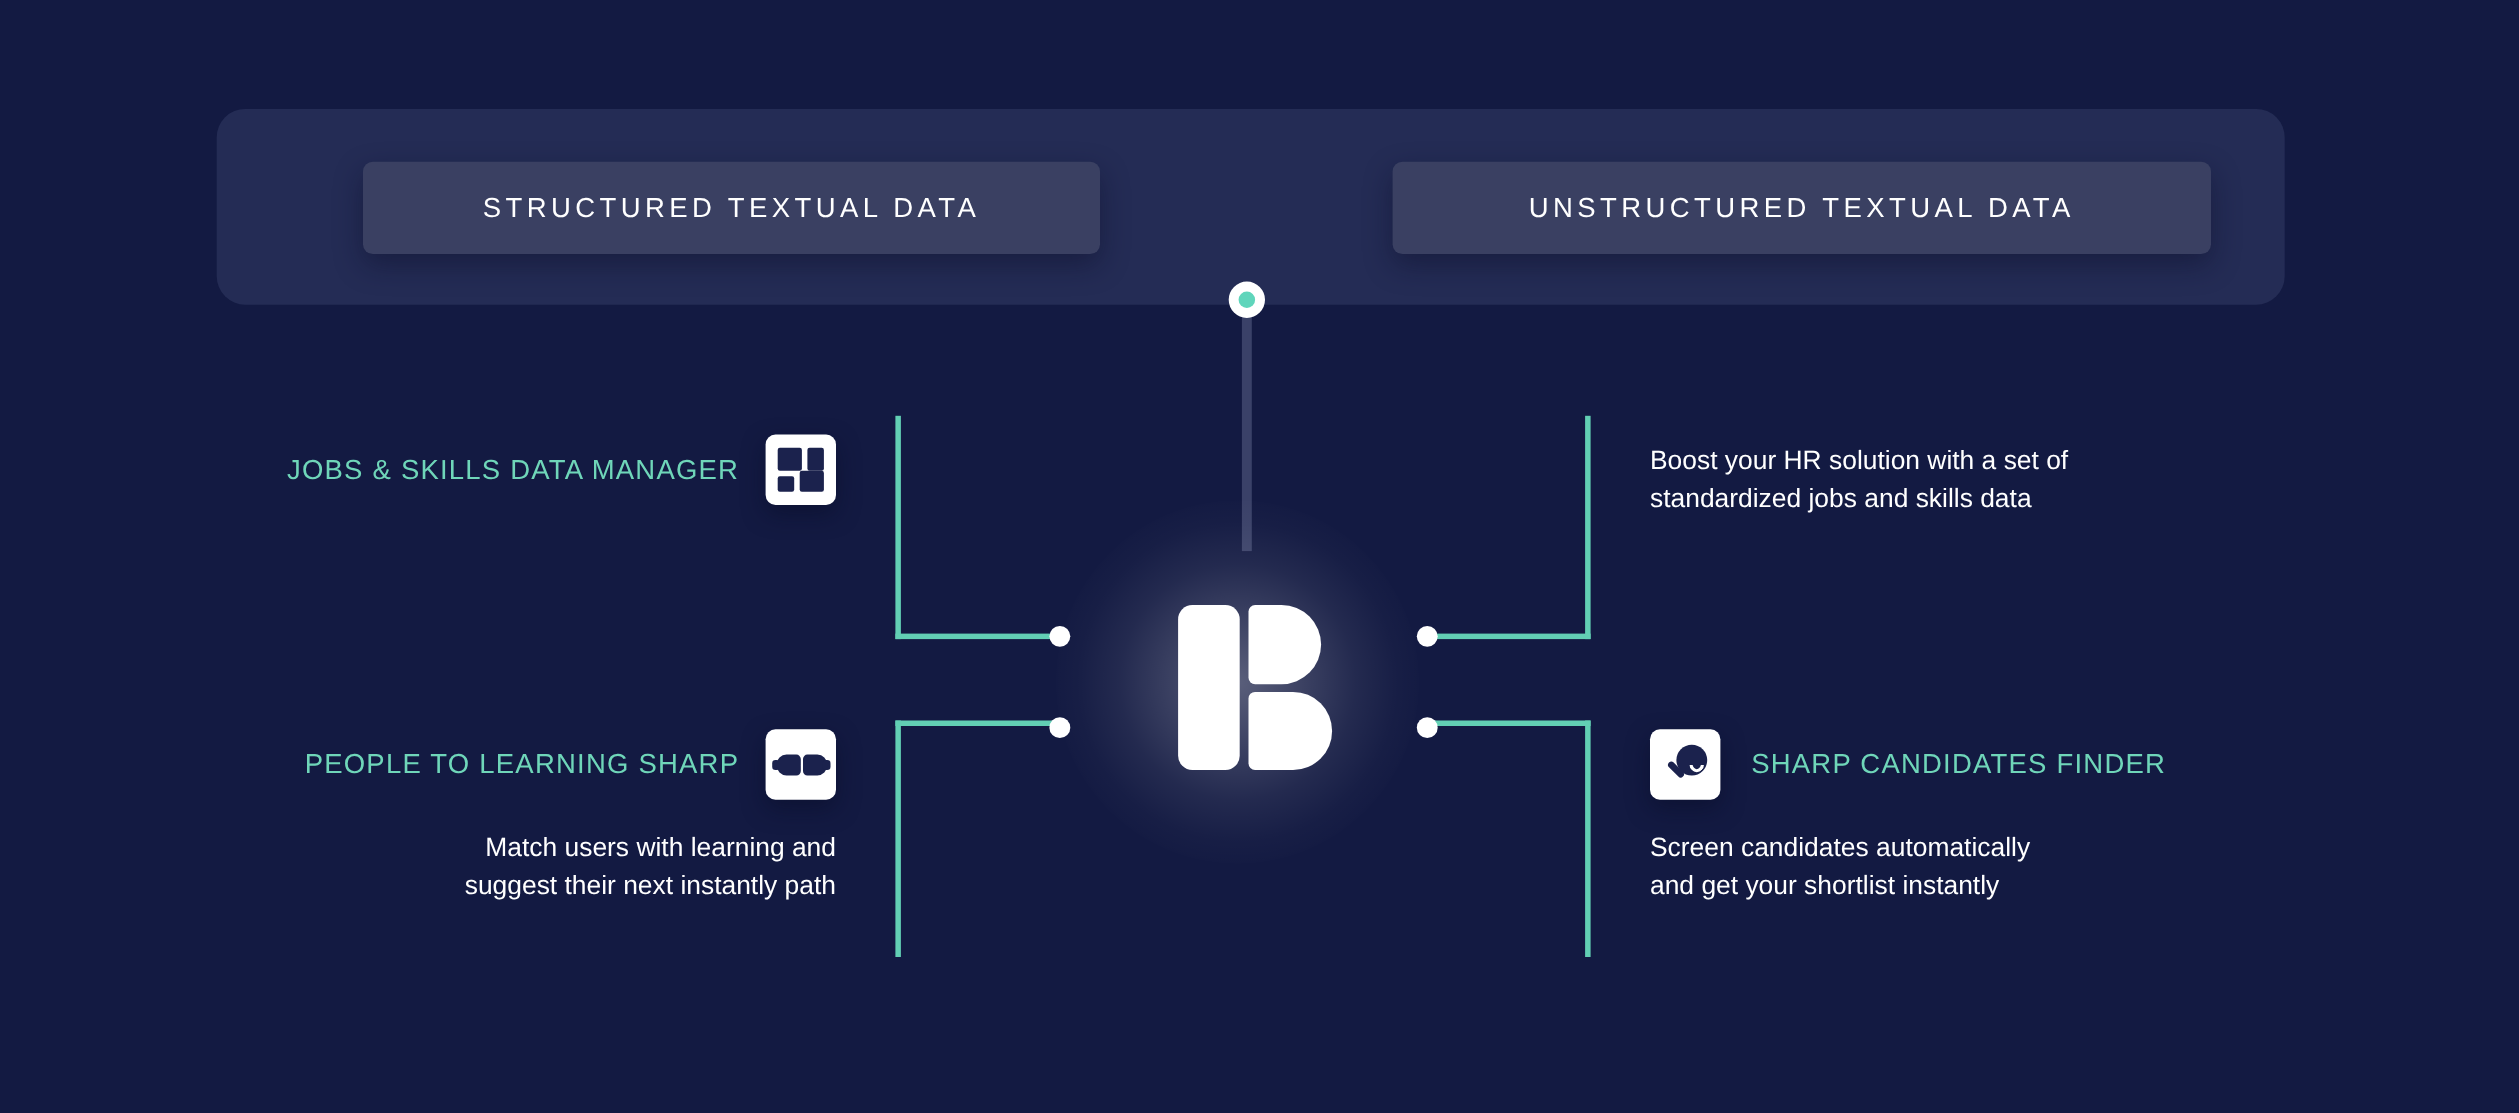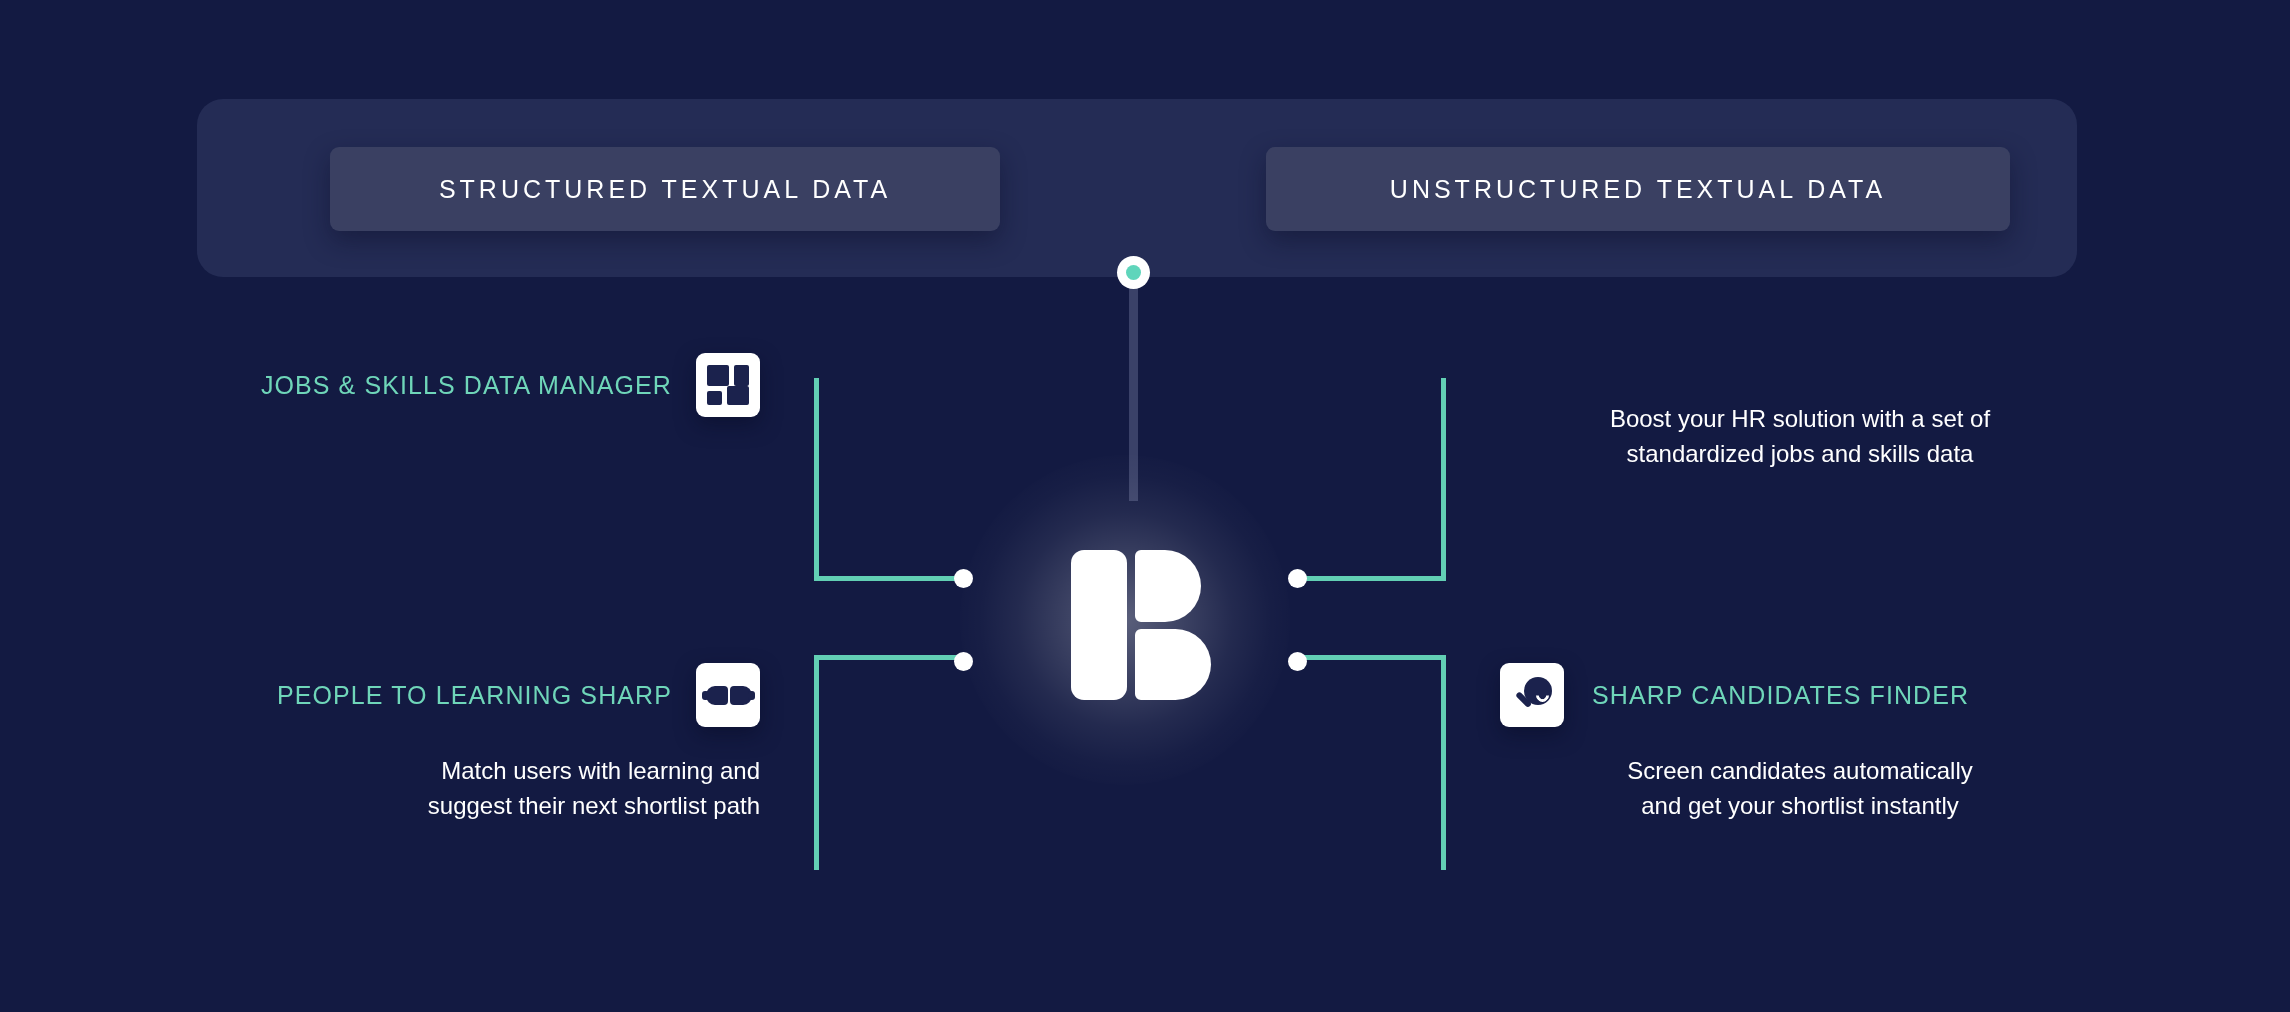--- a/index.html
+++ b/index.html
@@ -162,23 +162,23 @@
   }
   .feat-desc{
     color:#ffffff;
     font-size:24px;
     line-height:35px;
     font-weight:400;
     margin-top:26px;
     white-space:pre-line;
   }
   .feat-left .feat-desc{ text-align:right; }
-  .feat-right .feat-desc{ text-align:center; }
-
-  .f-tl{ left:180px;  top:353px;  width:580px; }
+  .feat-right .feat-desc{ text-align:left; }
+
+  .f-tl{ left:180px;  top:395px;  width:580px; }
   .f-bl{ left:180px;  top:663px;  width:580px; }
   .f-tr{ left:1500px; top:375px;  width:600px; }
   .f-br{ left:1500px; top:663px;  width:600px; }
 
   
   .ic{ position:absolute; background:#1b224d; }
   
   .grid-a{ left:11px; top:12px; width:22px; height:21px; border-radius:2px; }
   .grid-b{ left:38px; top:12px; width:15px; height:21px; border-radius:2px; }
   .grid-c{ left:11px; top:38px; width:15px; height:14px; border-radius:2px; }
@@ -292,21 +292,21 @@
   <div class="feature-head">
     <span class="feat-title">PEOPLE TO LEARNING SHARP</span>
     <span class="icon-tile">
       <span class="ic plug-l-tip"></span>
       <span class="ic plug-l"></span>
       <span class="ic plug-r"></span>
       <span class="ic plug-r-tip"></span>
     </span>
   </div>
   <div class="feat-desc">Match users with learning and
-suggest their next shortlist path</div>
+suggest their next instantly path</div>
 </div>
 
 <div class="feature feat-right f-tr">
   <div class="feat-desc">Boost your HR solution with a set of
 standardized jobs and skills data</div>
 </div>
 
 <div class="feature feat-right f-br">
   <div class="feature-head">
     <span class="icon-tile">

